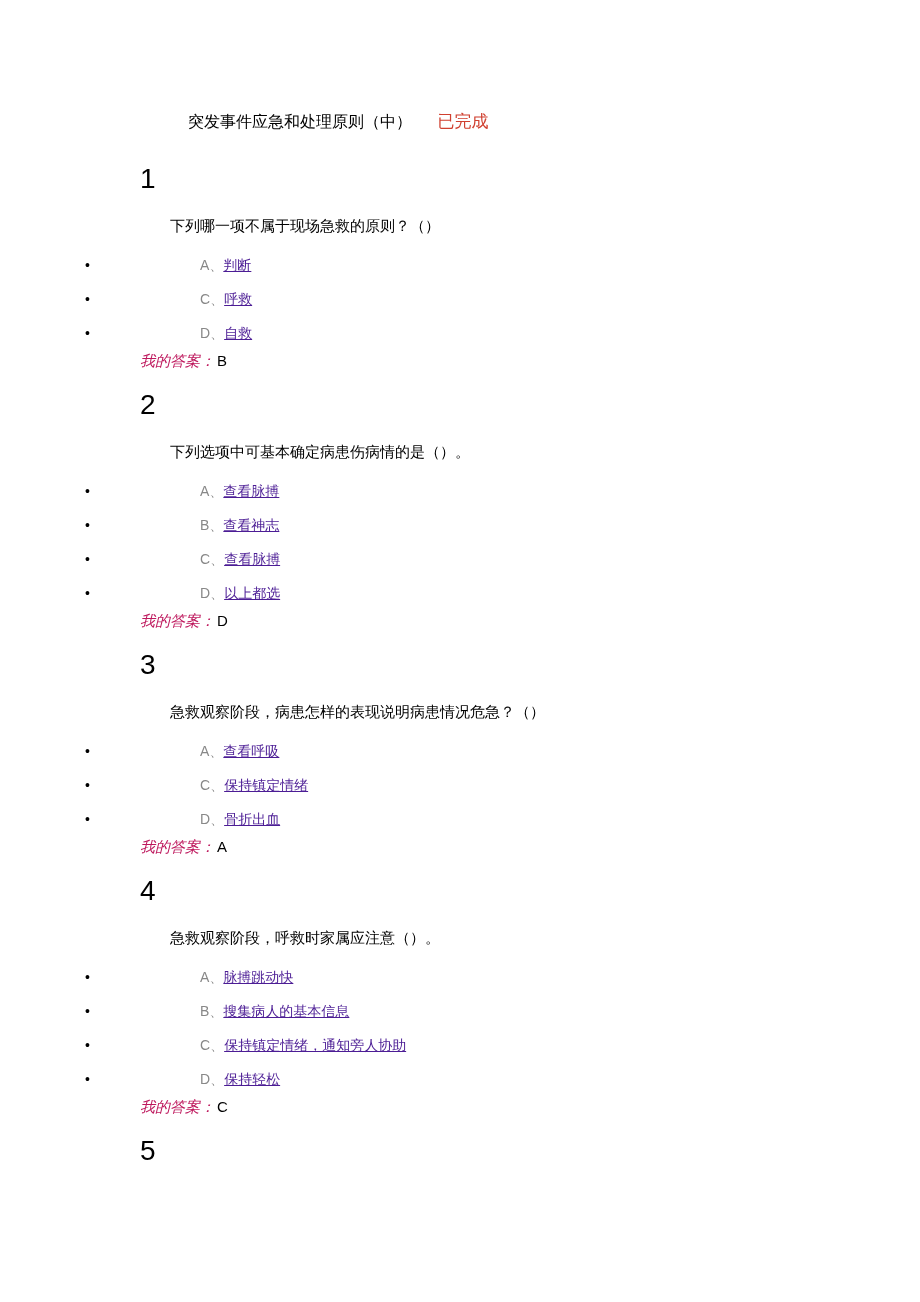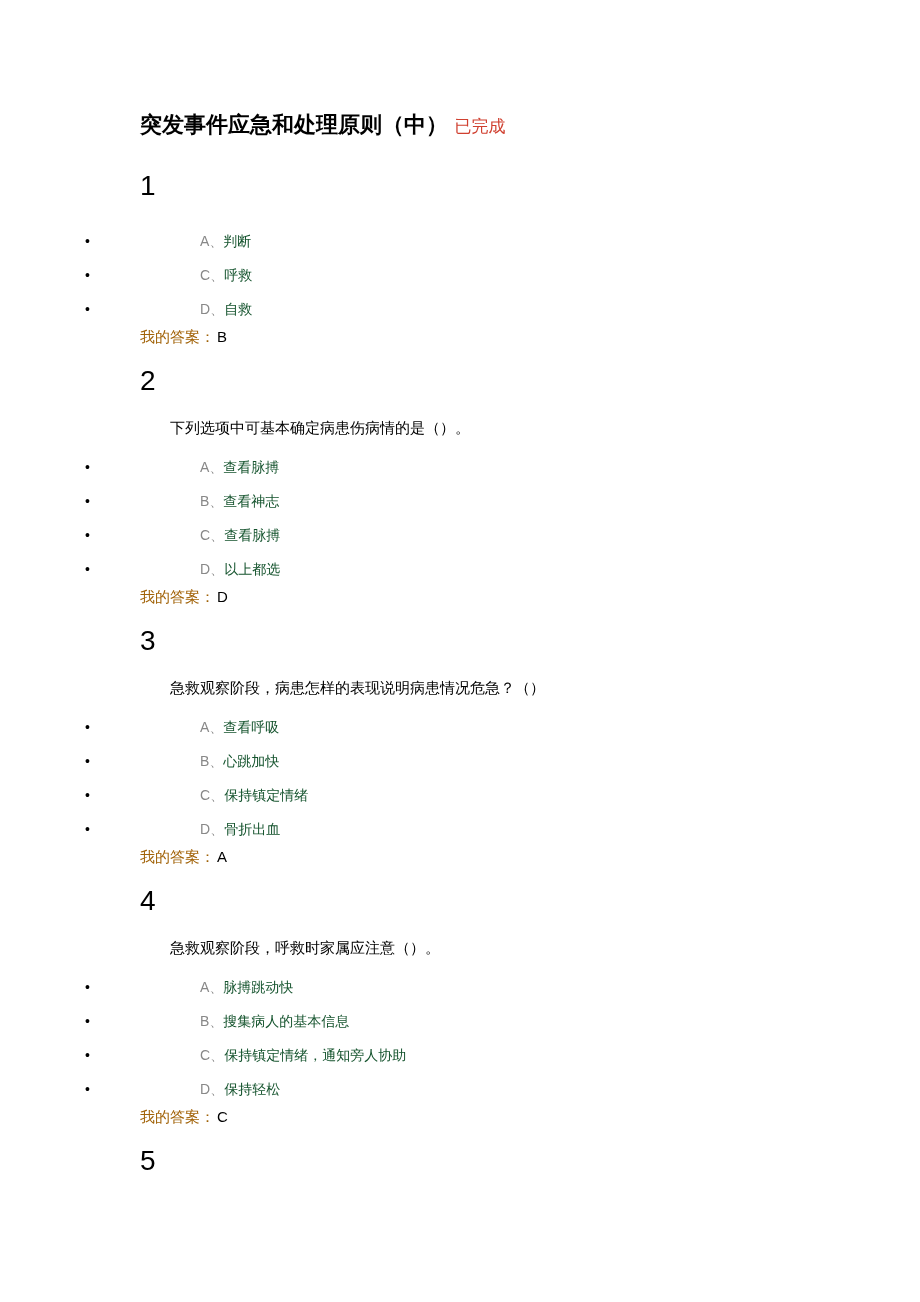--- a/index.html
+++ b/index.html
@@ -13,28 +13,29 @@
       width: 920px;
       padding: 110px 0 40px 0;
     }
     .content {
       padding-left: 140px;
     }
     .title-row {
       margin-bottom: 30px;
     }
     .title-main {
-      font-size: 22px;
+      font-size: 16px;
       color: #000000;
-      font-weight: bold;
+      font-weight: normal;
+      margin-left: 48px;
     }
     .status-badge {
       font-size: 17px;
       color: #d04030;
-      margin-left: 2px;
+      margin-left: 21px;
     }
     .question-number {
       font-size: 28px;
       font-family: Arial, sans-serif;
       color: #000000;
       margin-top: 18px;
       margin-bottom: 22px;
     }
     .question-text {
       font-size: 15px;
@@ -57,49 +58,52 @@
       position: absolute;
       left: -55px;
       color: #000000;
       font-size: 14px;
     }
     .option-label {
       font-family: Arial, sans-serif;
       color: #888888;
     }
     .option-text {
-      color: #14532d;
+      color: #4c1d95;
+      text-decoration: underline;
     }
     .answer-row {
       font-size: 15px;
       color: #000000;
       margin-top: 2px;
       margin-bottom: 2px;
     }
     .answer-label {
-      color: #a16207;
+      color: #be185d;
+      font-style: italic;
     }
     .answer-value {
       font-family: Arial, sans-serif;
       color: #000000;
       font-weight: normal;
       margin-left: 2px;
     }
   </style>
 </head>
 <body>
 
 <div class="content">
 
   <div class="title-row">
     <span class="title-main">突发事件应急和处理原则（中）</span>
     <span class="status-badge">已完成</span>
   </div>
 
   <div class="question-number">1</div>
+  <div class="question-text">下列哪一项不属于现场急救的原则？（）</div>
   <ul class="options">
     <li><span class="option-label">A、</span><span class="option-text">判断</span></li>
     <li><span class="option-label">C、</span><span class="option-text">呼救</span></li>
     <li><span class="option-label">D、</span><span class="option-text">自救</span></li>
   </ul>
   <div class="answer-row">
     <span class="answer-label">我的答案：</span><span class="answer-value">B</span>
   </div>
 
   <div class="question-number">2</div>
@@ -111,21 +115,20 @@
     <li><span class="option-label">D、</span><span class="option-text">以上都选</span></li>
   </ul>
   <div class="answer-row">
     <span class="answer-label">我的答案：</span><span class="answer-value">D</span>
   </div>
 
   <div class="question-number">3</div>
   <div class="question-text">急救观察阶段，病患怎样的表现说明病患情况危急？（）</div>
   <ul class="options">
     <li><span class="option-label">A、</span><span class="option-text">查看呼吸</span></li>
-    <li><span class="option-label">B、</span><span class="option-text">心跳加快</span></li>
     <li><span class="option-label">C、</span><span class="option-text">保持镇定情绪</span></li>
     <li><span class="option-label">D、</span><span class="option-text">骨折出血</span></li>
   </ul>
   <div class="answer-row">
     <span class="answer-label">我的答案：</span><span class="answer-value">A</span>
   </div>
 
   <div class="question-number">4</div>
   <div class="question-text">急救观察阶段，呼救时家属应注意（）。</div>
   <ul class="options">

